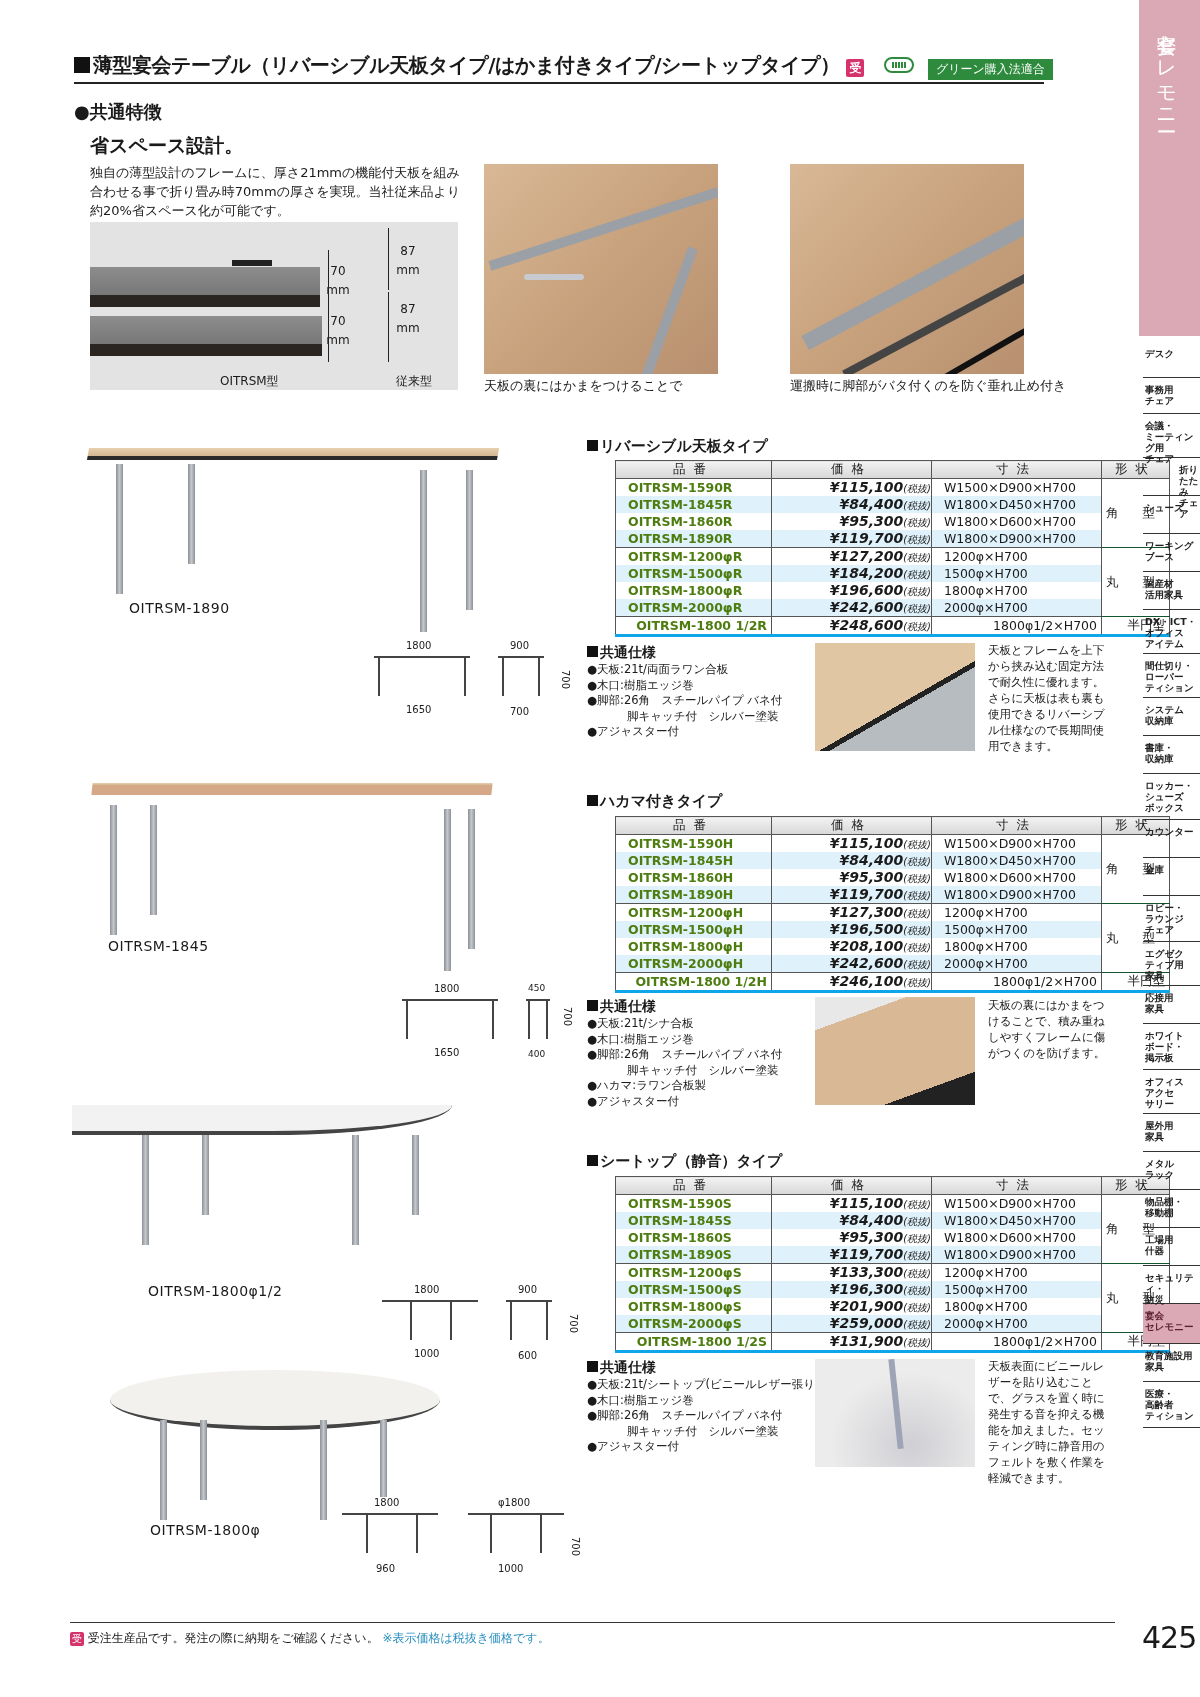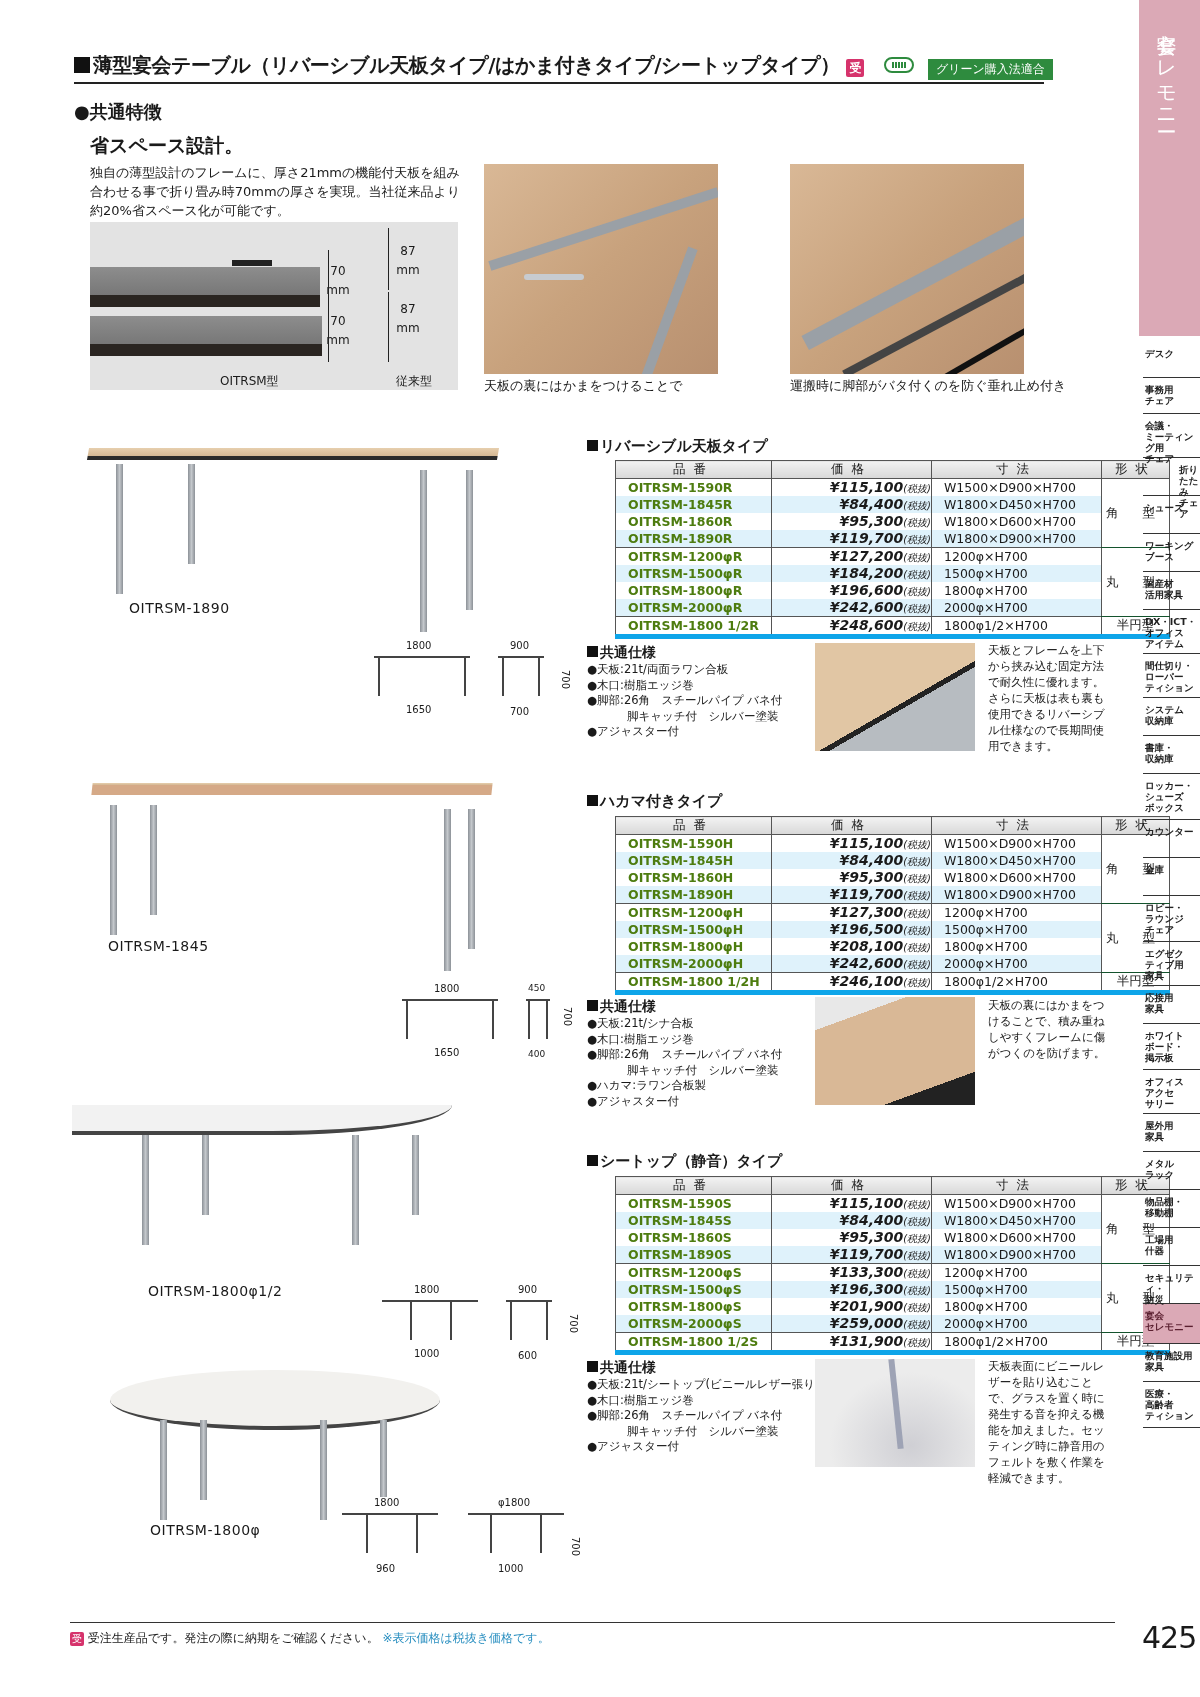--- a/index.html
+++ b/index.html
@@ -38,21 +38,21 @@
   table.prod th { background: linear-gradient(#f2f2f2,#d8d8d8); font-weight: normal; border: 1px solid #555; height: 17px; letter-spacing: 8px; }
   table.prod td { border-left: 1px solid #555; border-right: 1px solid #555; height: 17px; padding: 0 4px; white-space: nowrap; }
   table.prod tr.alt td.c-model, table.prod tr.alt td.c-price, table.prod tr.alt td.c-dim { background: #dff2fb; }
   table.prod tr.grp-end td { border-bottom: 1px solid #555; }
   table.prod td.c-model { color: #4d7c0f; font-weight: bold; width: 156px; padding-left: 12px; }
   table.prod td.c-price { font-weight: bold; width: 160px; text-align: right; padding-right: 0; font-size: 14px; font-style: italic; }
   table.prod td.c-price .tax { font-weight: normal; font-size: 10px; }
   table.prod td.c-dim { width: 170px; padding-left: 12px; }
   table.prod td.c-shape { width: 56px; text-align: center; letter-spacing: 10px; border-bottom: 1px solid #14532d; }
   table.prod td.c-shape.half { letter-spacing: 0; }
-  table.prod tr:last-child td { border-bottom: 5px solid #0ea5e9; }
+  table.prod tr:last-child td { border-bottom: 3px solid #0ea5e9; text-align: right; }
 
   .spec-title { font-size: 14px; font-weight: bold; }
   .spec-list { font-size: 11.5px; line-height: 15.5px; list-style: none; }
   .spec-list li::before { content: "●"; }
   .spec-list li.cont::before { content: ""; padding-left: 40px; }
   .spec-note { font-size: 11.5px; line-height: 16px; width: 125px; }
 
   
   .table-img { position:absolute; }
   .tbl-top { position:absolute; height:12px; background: linear-gradient(#e7cfae,#d4b793); border-bottom: 4px solid #2a2a2a; }

